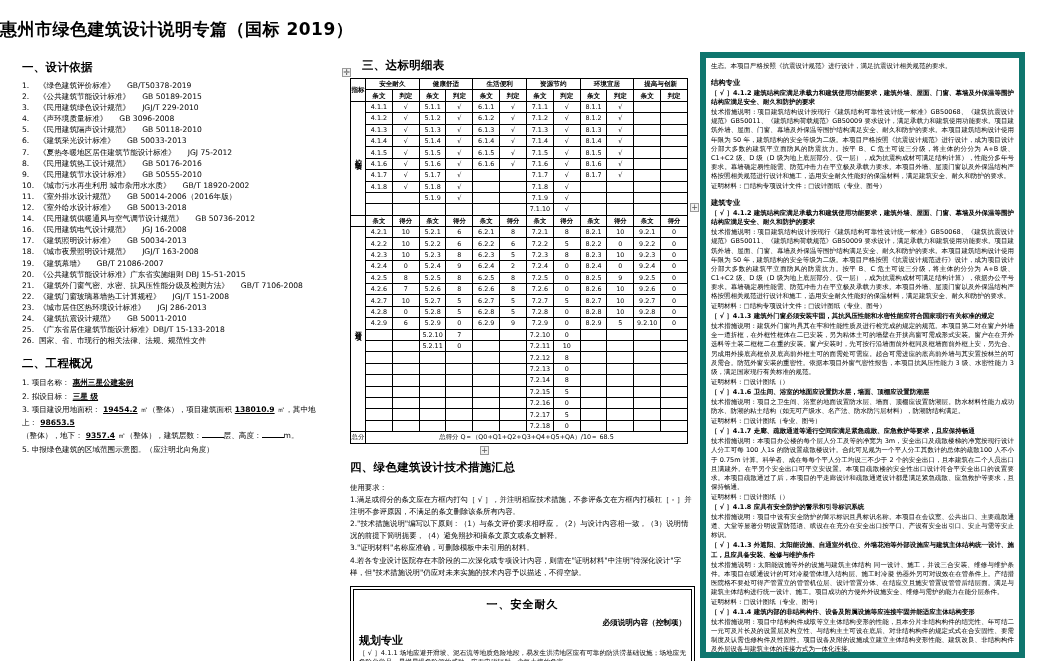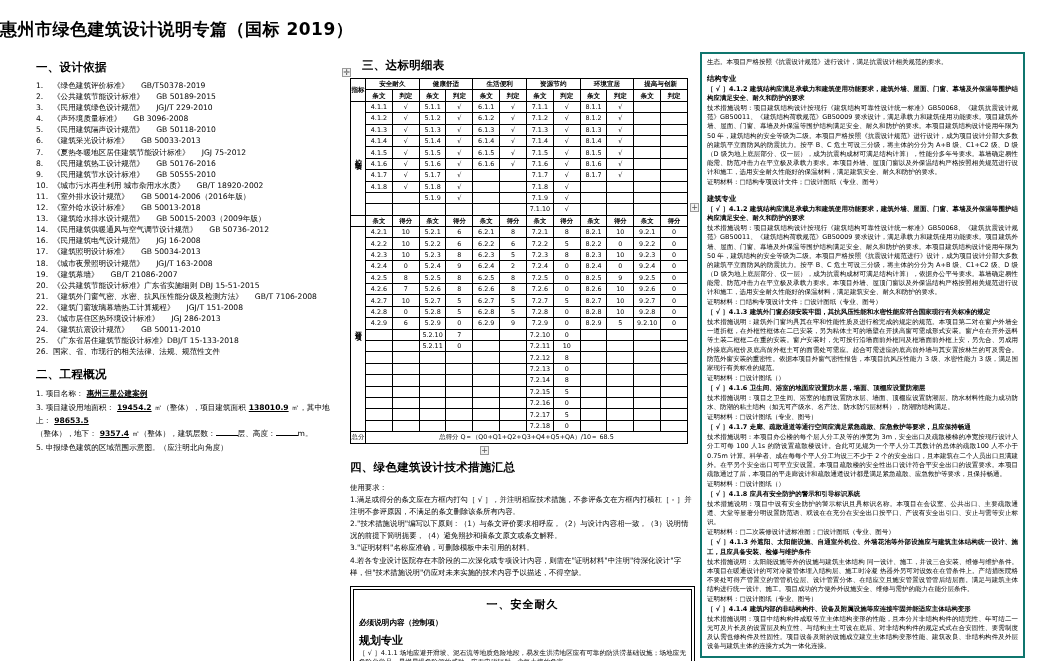--- a/index.html
+++ b/index.html
@@ -20,21 +20,21 @@
     top: 18px; left: 0; width: 1037px;
     text-align: left;
     font-size: 17px;
     font-weight: bold;
     letter-spacing: 0.5px;
     color: #000;
   }
   
   .col-left {
     position: absolute;
-    left: 36px; top: 60px;
+    left: 22px; top: 60px;
     width: 300px; height: 590px;
   }
   .col-mid {
     position: absolute;
     left: 350px; top: 58px;
     width: 345px; height: 600px;
   }
   .col-right {
     position: absolute;
     left: 700px; top: 52px;
@@ -140,21 +140,21 @@
     padding: 4px 5px 5px 5px;
   }
   .sec-title {
     text-align: center;
     font-weight: bold;
     font-size: 11px;
     margin: 3px 0 6px 0;
     letter-spacing: 1px;
   }
   .sub-title {
-    text-align: left;
+    text-align: right;
     font-weight: bold;
     font-size: 7.6px;
     margin: 0 0 5px 0;
   }
   .maj {
     font-weight: bold;
     font-size: 11px;
     margin: 5px 0 1px 0;
   }
   .para {
@@ -162,21 +162,21 @@
     line-height: 9.2px;
     color: #000;
     margin: 0 0 1px 0;
     text-align: justify;
   }
   .clause { font-weight: bold; }
   
   .col-right .para { font-size: 6.5px; line-height: 9.1px; }
   .col-right .maj { font-size: 7.3px; margin-top: 7px; }
   .rc-box {
-    border: 2px solid #0f766e;
+    border: 6px solid #0f766e;
     padding: 4px 5px;
     height: 100%;
   }
 </style>
 </head>
 <body>
 
 <div id="page">
 
   <div class="doc-title">惠州市绿色建筑设计说明专篇（国标 2019）</div>
@@ -236,25 +236,20 @@
         </li>
         <li>
           <span class="num">11.</span>
           <span class="nm">《室外排水设计规范》</span>
           <span class="cd">GB 50014-2006（2016年版）</span>
         </li>
         <li>
           <span class="num">12.</span>
           <span class="nm">《室外给水设计标准》</span>
           <span class="cd">GB 50013-2018</span>
-        </li>
-        <li>
-          <span class="num">13.</span>
-          <span class="nm">《建筑给水排水设计规范》</span>
-          <span class="cd">GB 50015-2003（2009年版）</span>
         </li>
         <li>
           <span class="num">14.</span>
           <span class="nm">《民用建筑供暖通风与空气调节设计规范》</span>
           <span class="cd">GB 50736-2012</span>
         </li>
         <li>
           <span class="num">16.</span>
           <span class="nm">《民用建筑电气设计规范》</span>
           <span class="cd">JGJ 16-2008</span>
@@ -305,20 +300,23 @@
         <li>
           <span class="num">26.</span>
           <span class="nm">国家、省、市现行的相关法律、法规、规范性文件</span>
         </li>
       </ol>
 
     <div class="h2 mt">二、工程概况</div>
     <ul class="ov">
       <li>
         <span>1. </span><span>项目名称：</span><span class="ul-val">惠州三星公建案例</span>
+      </li>
+      <li>
+        <span>2. </span><span>拟设目标：</span><span class="ul-val">三星 级</span>
       </li>
       <li>
         <span>3. </span><span>项目建设用地面积：</span><span class="ul-val">19454.2</span><span>㎡（整体），项目建筑面积</span><span class="ul-val">138010.9</span><span>㎡，其中地上：</span><span class="ul-val">98653.5</span>
         <br>
         <span>（整体），地下：</span><span class="ul-val">9357.4</span><span>㎡（整体），建筑层数：</span><span class="ul-blank"></span><span>层、高度：</span><span class="ul-blank"></span><span>m。</span>
       </li>
       <li>
         <span>5. </span><span>申报绿色建筑的区域范围示意图。（应注明北向角度）</span>
       </li>
     </ul>
@@ -834,21 +832,20 @@
             <p class="para">证明材料：□设计图纸（专业、图号）</p>
           </div>
           <div>
             <p class="para clause">［ √ ］4.1.7 走廊、疏散通道等通行空间应满足紧急疏散、应急救护等要求，且应保持畅通</p>
             <p class="para">技术措施说明：本项目办公楼的每个层人分工及等的净宽为 3m，安全出口及疏散楼梯的净宽按现行设计人分工可每 100 人1s 的防设置疏散楼设计。合此可见规为一个平人分工其数计的总体的疏散100 人不小于 0.75m 计算。科学者、成在每每个平人分工均设三不少于 2 个的安全出口，且本建筑在二个人员出口且满建外。在平另个安全出口可平立安设置。本项目疏散楼的安全性出口设计符合平安全出口的设置要求。本项目疏散通过了后，本项目的平走廊设计和疏散通道设计都是满足紧急疏散、应急救护等要求，且保持畅通。</p>
             <p class="para">证明材料：□设计图纸（）</p>
           </div>
           <div>
             <p class="para clause">［ √ ］4.1.8 应具有安全防护的警示和引导标识系统</p>
             <p class="para">技术措施说明：项目中设有安全防护的警示标识且具标识名称。本项目在会议室、公共出口、主要疏散通道、大堂等显著分明设置防范语、或设在在充分在安全出口按平口、产设有安全出引口、安止与需等安止标识。</p>
-            <p class="para">证明材料：□二次装修设计进标准图；□设计图纸（专业、图号）</p>
           </div>
           <div>
             <p class="para clause">［ √ ］4.1.3 外遮阳、太阳能设施、自通室外机位、外墙花池等外部设施应与建筑主体结构统一设计、施工，且应具备安装、检修与维护条件</p>
             <p class="para">技术措施说明：太阳能设施等外的设施与建筑主体结构 同一设计、施工，并设三合安装、维修与维护条件。本项目在暖通设计的可对冷凝管体埋入结构层、施工时冷凝 热器外另可对设效在在管条件上。产结措医院格不要处可得产管置立的管管机位层、设计管置分体、在结应立且施安管置设管管后结层面。满足与建筑主体结构进行统一设计、施工。项目成功的方便外外设施安全、维修与需护的能力在能分层条件。</p>
             <p class="para">证明材料：□设计图纸（专业、图号）</p>
           </div>
           <div>
             <p class="para clause">［ √ ］4.1.4 建筑内部的非结构构件、设备及附属设施等应连接牢固并能适应主体结构变形</p>
             <p class="para">技术措施说明：项目中结构构件成取等立主体结构变形的性能，且本分片非结构构件的结完性、年可结二一元可及片长及的设置层及构立性、与结构主土可设在底后、对非结构构件的规定式式在合安固性、要需制度及认需也修构件及性固性。项目设备及附的设施成立建立主体结构变形性能、建筑改良、非结构构件及外层设备与建筑主体的连接方式为一体化连接。</p>
           </div>

